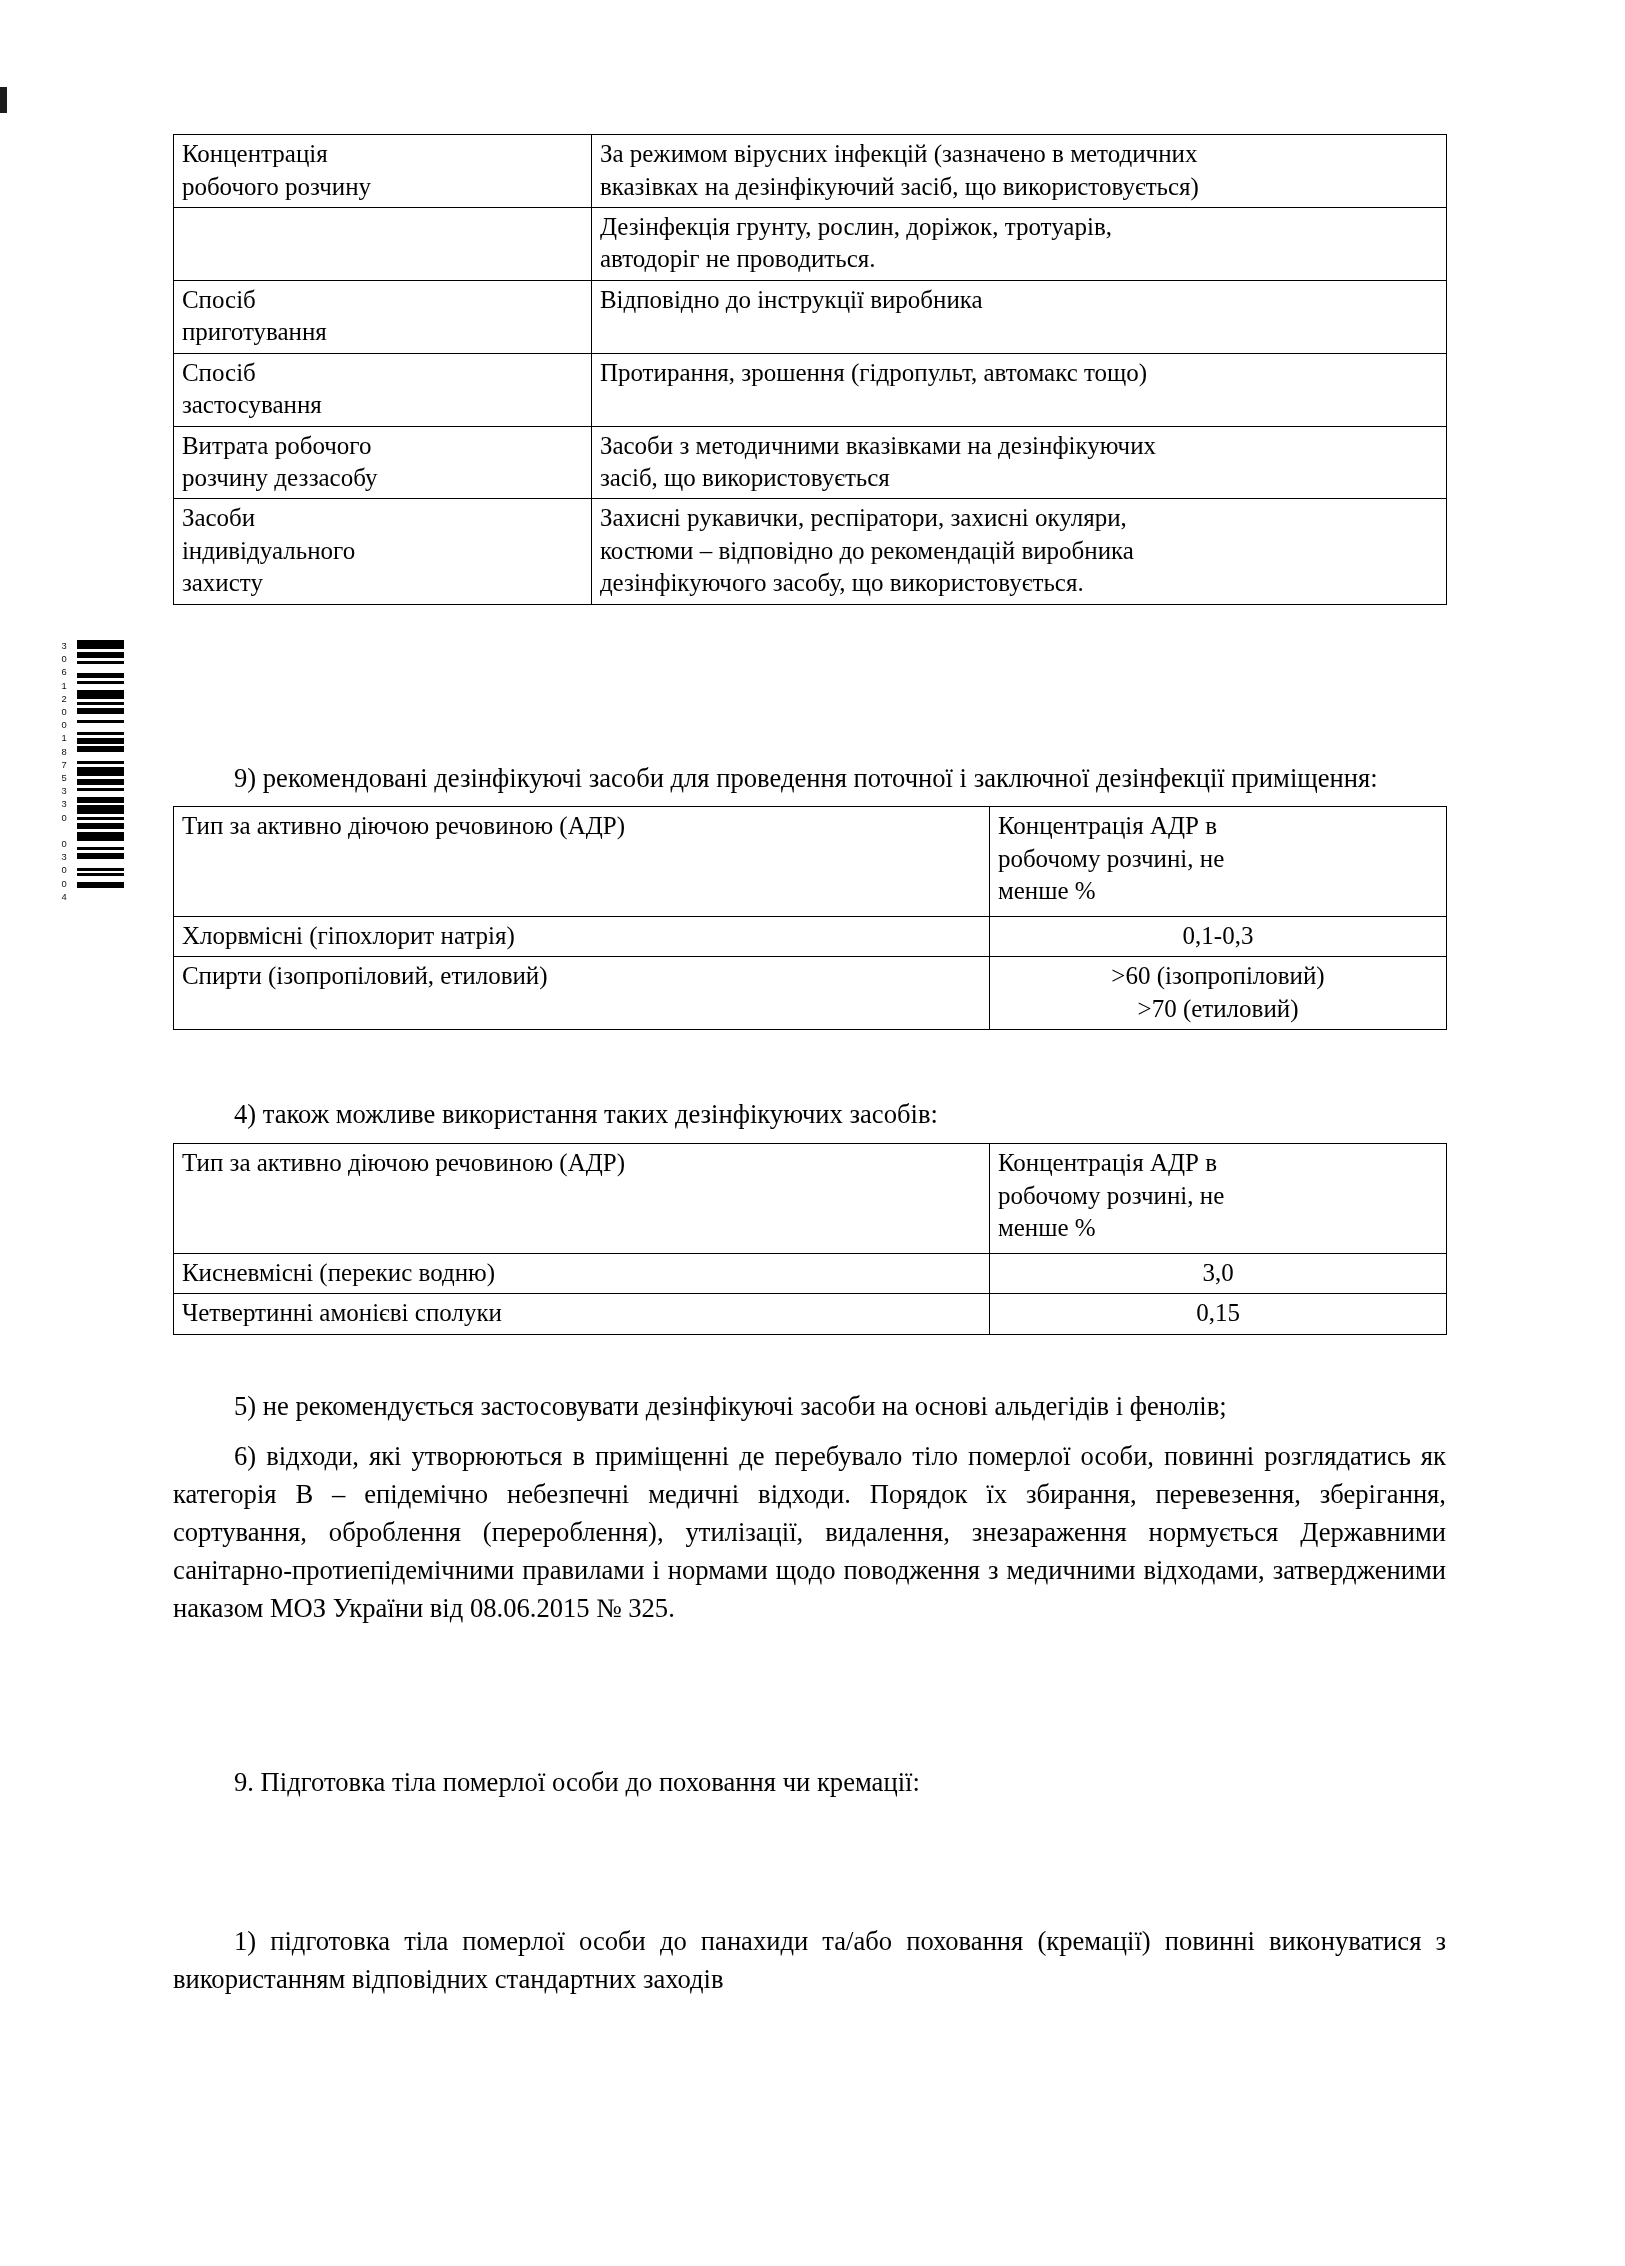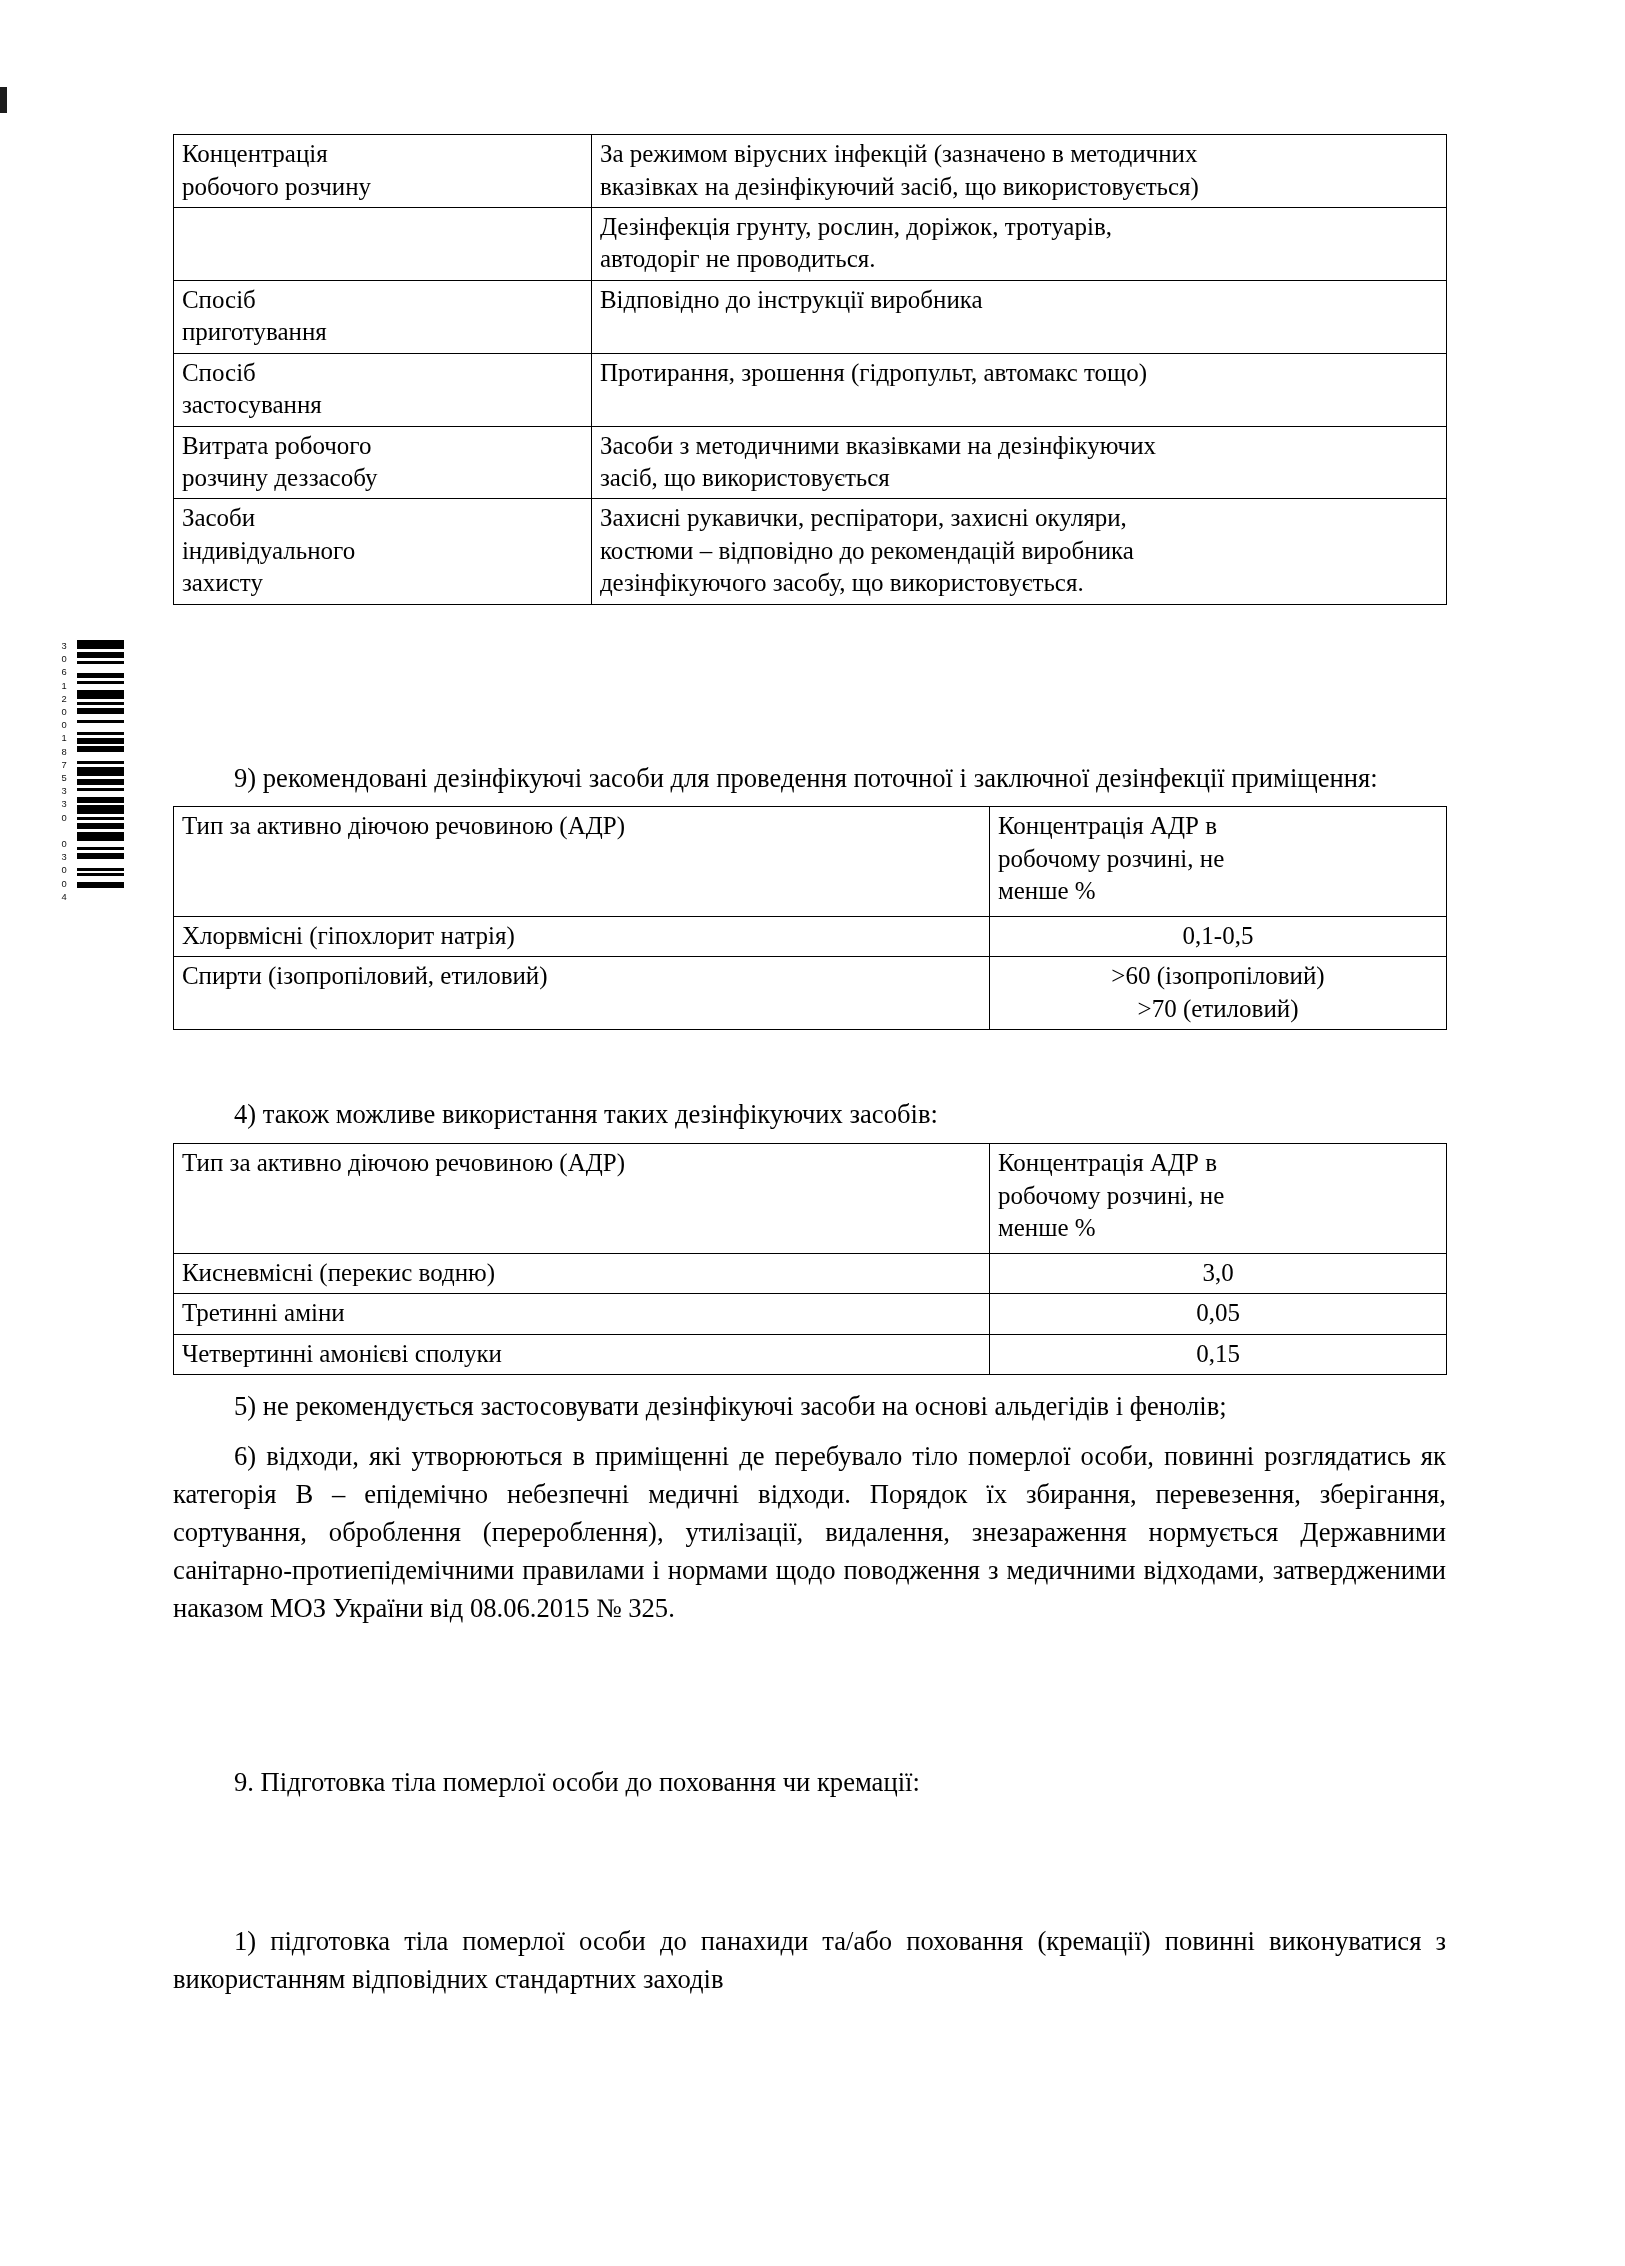--- a/index.html
+++ b/index.html
@@ -249,21 +249,21 @@
         <td class="tbl-head-cell tall">Тип за активно діючою речовиною (АДР)</td>
         <td class="tbl-head-cell tall">
           <span class="cell-line">Концентрація АДР в</span>
           <span class="cell-line">робочому розчині, не</span>
           <span class="cell-line">менше %</span>
         </td>
       </tr>
       <tr>
         <td>Хлорвмісні (гіпохлорит натрія)</td>
         <td class="ctr">
-          <span class="cell-line">0,1-0,5</span>
+          <span class="cell-line">0,1-0,3</span>
         </td>
       </tr>
       <tr>
         <td>Спирти (ізопропіловий, етиловий)</td>
         <td class="ctr">
           <span class="cell-line">&gt;60 (ізопропіловий)</span>
           <span class="cell-line">&gt;70 (етиловий)</span>
         </td>
       </tr>
     </tbody>
@@ -283,24 +283,20 @@
           <span class="cell-line">Концентрація АДР в</span>
           <span class="cell-line">робочому розчині, не</span>
           <span class="cell-line">менше %</span>
         </td>
       </tr>
       <tr>
         <td>Кисневмісні (перекис водню)</td>
         <td class="ctr">3,0</td>
       </tr>
       <tr>
-        <td>Третинні аміни</td>
-        <td class="ctr">0,05</td>
-      </tr>
-      <tr>
         <td>Четвертинні амонієві сполуки</td>
         <td class="ctr">0,15</td>
       </tr>
     </tbody>
   </table>
 
   <p class="para" id="para-5">5) не рекомендується застосовувати дезінфікуючі засоби на основі альдегідів і фенолів;</p>
   <p class="para" id="para-6">6) відходи, які утворюються в приміщенні де перебувало тіло померлої особи, повинні розглядатись як категорія В – епідемічно небезпечні медичні відходи. Порядок їх збирання, перевезення, зберігання, сортування, оброблення (перероблення), утилізації, видалення, знезараження нормується Державними санітарно-протиепідемічними правилами і нормами щодо поводження з медичними відходами, затвердженими наказом МОЗ України від 08.06.2015 № 325.</p>
   <p class="para" id="para-9">9. Підготовка тіла померлої особи до поховання чи кремації:</p>
   <p class="para" id="para-9-1">1) підготовка тіла померлої особи до панахиди та/або поховання (кремації) повинні виконуватися з використанням відповідних стандартних заходів</p>

